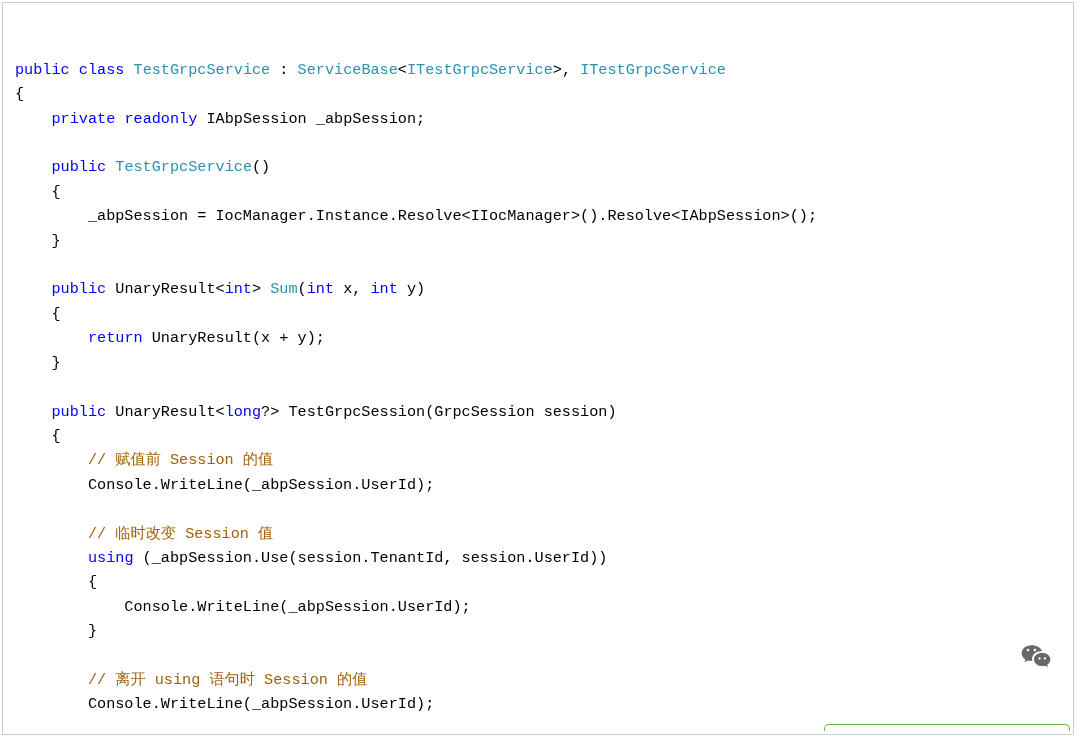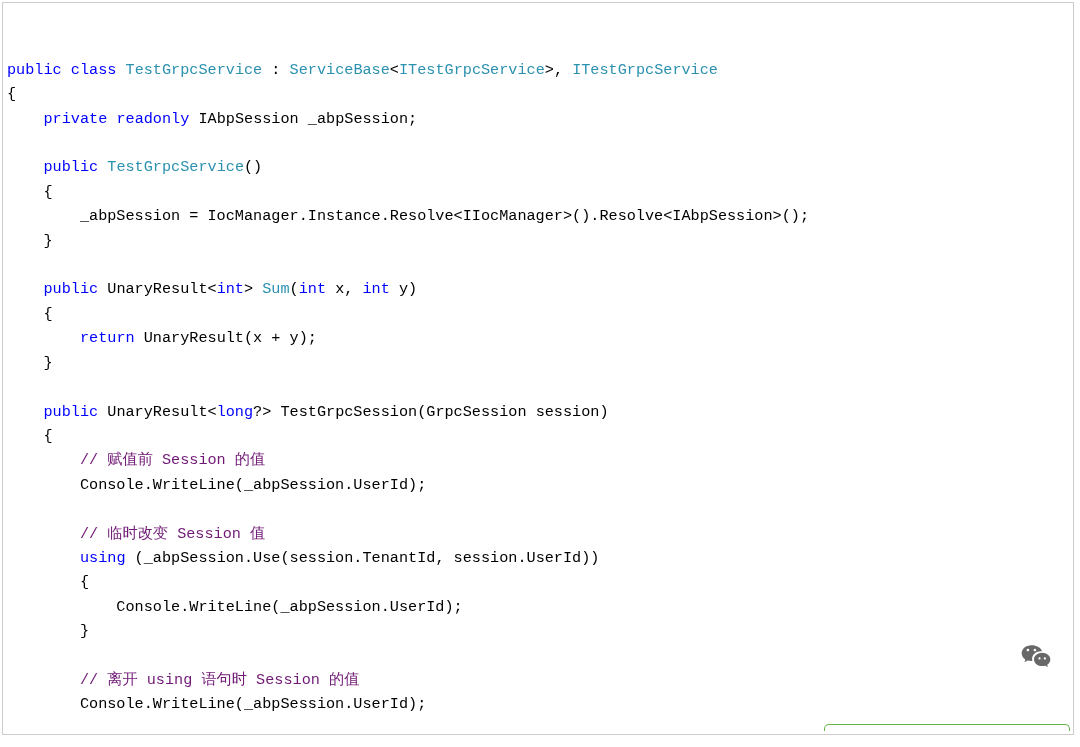--- a/index.html
+++ b/index.html
@@ -10,33 +10,33 @@
     font-size: 15.2px;
     line-height: 24.4px;
     width: 1080px;
     height: 747px;
     overflow: hidden;
     position: relative;
   }
   .code-block {
     border: 1px solid #ccc;
     margin: 2px;
-    padding: 6px 4px 4px 4px;
+    padding: 6px 4px 4px 12px;
     width: 1072px;
     height: 733px;
     box-sizing: border-box;
     white-space: pre;
     color: #000;
     position: relative;
     overflow: hidden;
   }
   .code-line { white-space: pre; }
   .kw   { color: #0000ff; }   
   .type { color: #2b91af; }   
-  .comment { color: #701a75; }
+  .comment { color: #a16207; }
 
   .watermark {
     position: absolute;
     right: 22px;
     bottom: 35px;
     display: flex;
     align-items: center;
     gap: 8px;
     color: #606060;
     font-family: "Microsoft YaHei", Arial, sans-serif;

